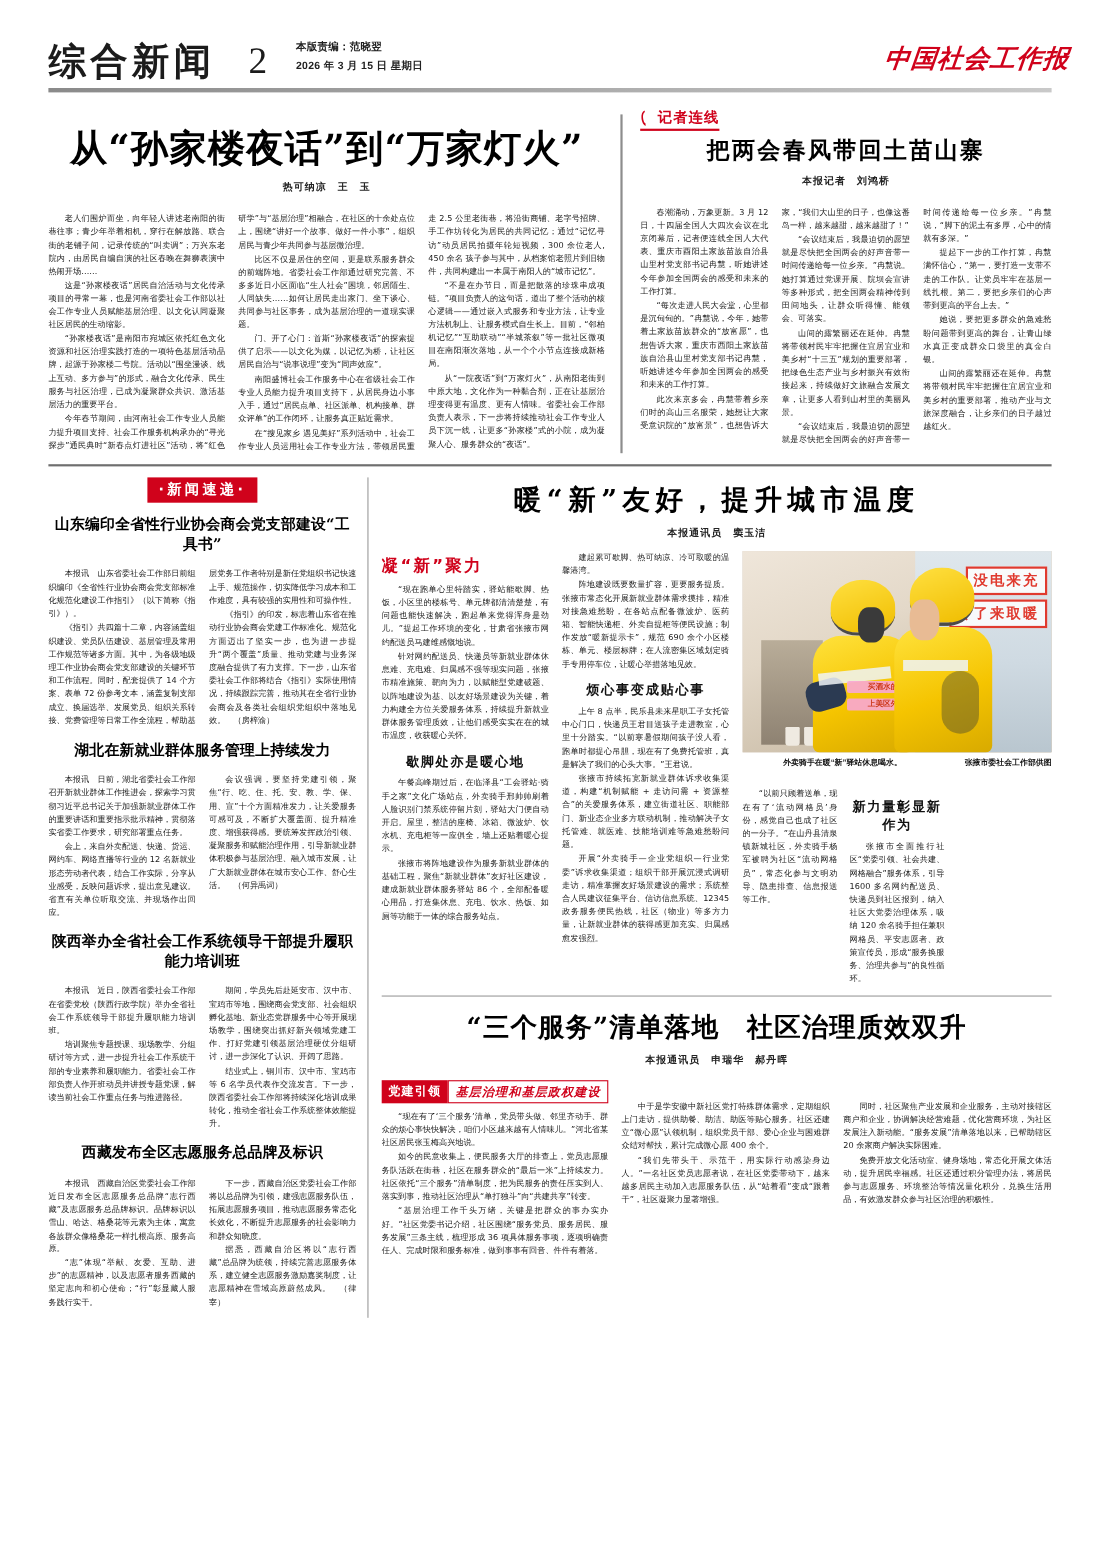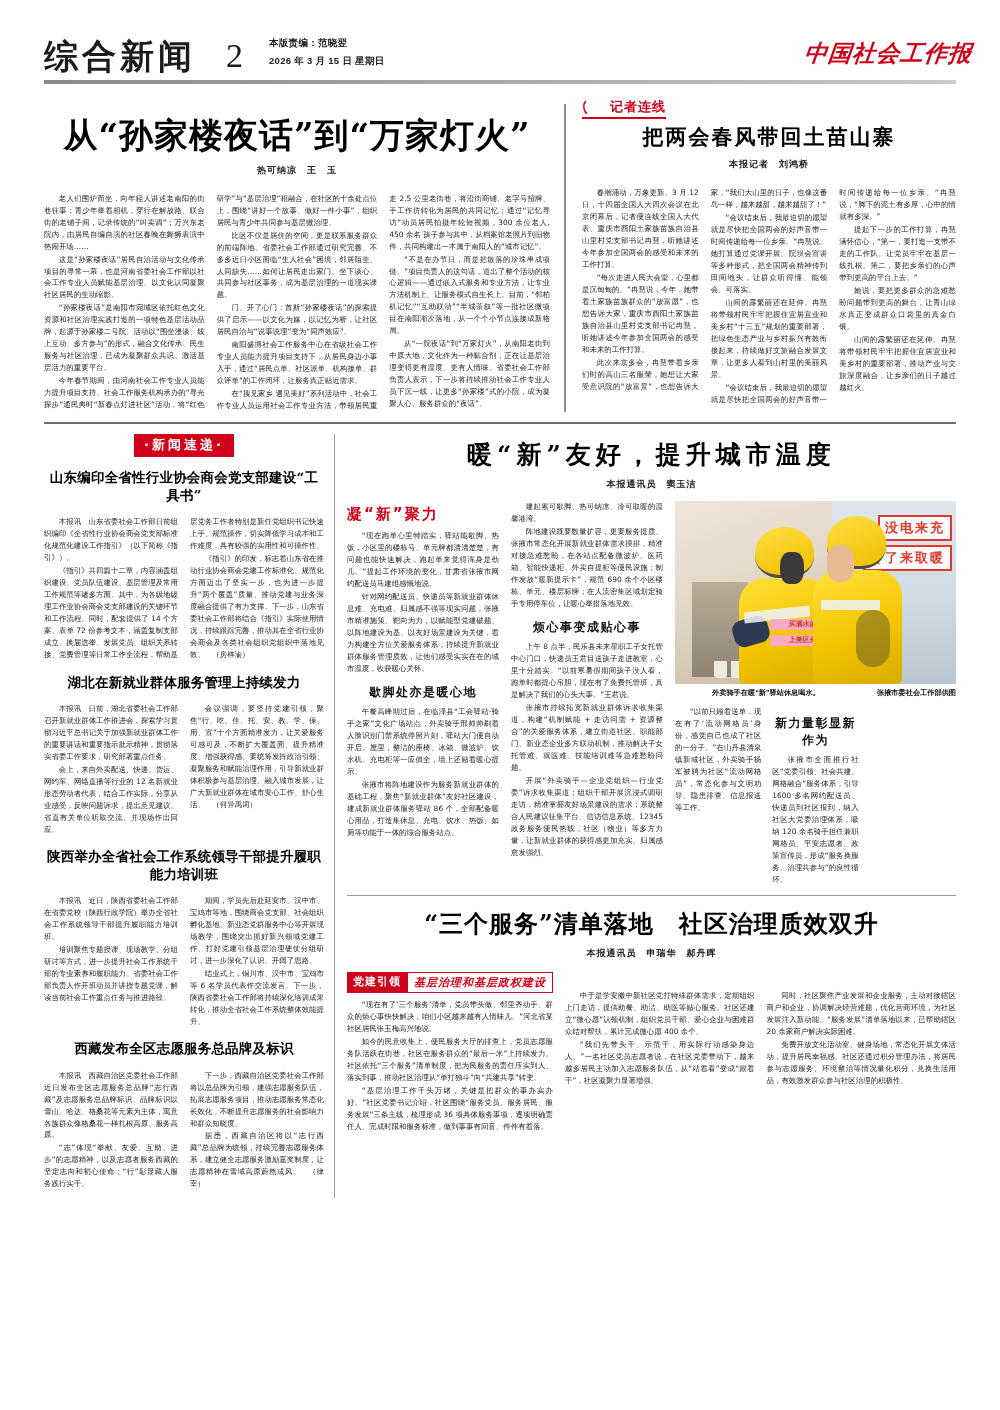--- a/index.html
+++ b/index.html
@@ -41,21 +41,21 @@
   .top-zone{display:flex;padding:0 44px;box-sizing:border-box;margin-top:14px;}
   .top-left{width:520px;padding-right:14px;box-sizing:border-box;}
   .top-div{width:2px;background:#8d8d8d;margin:6px 10px 0 0;}
   .top-right{flex:1;padding-left:6px;box-sizing:border-box;}
 
   .hl-main{font-size:34px;letter-spacing:1px;line-height:1.25;margin-top:16px;}
   .cols3{column-count:3;column-gap:12px;margin-top:16px;}
   .cols2{column-count:2;column-gap:12px;margin-top:12px;}
 
   
-  .hotline{display:flex;align-items:center;gap:15px;border-bottom:2px solid #d0021b;
+  .hotline{display:flex;align-items:center;gap:3px;border-bottom:2px solid #d0021b;
     width:max-content;padding-bottom:1px;margin-bottom:4px;}
   .hotline .lbl{color:#d0021b;font-size:13px;font-weight:700;letter-spacing:1px;
     font-family:"DejaVu Sans",sans-serif;}
   .phone-ico{width:13px;height:15px;color:#d0021b;}
   .hl-mid{font-size:21px;letter-spacing:2px;margin-top:4px;}
 
   
   .mid-zone{display:flex;padding:0 44px;box-sizing:border-box;margin-top:10px;}
   .mid-left{width:290px;padding-right:10px;box-sizing:border-box;}
   .mid-right{flex:1;padding-left:12px;box-sizing:border-box;}
@@ -280,21 +280,21 @@
                 <div class="dark" style="left:48%;bottom:10%;width:34%;height:34%;border-radius:18px;background:#1f2a3d;opacity:.35;"></div>
                 <div class="helm" style="left:20%;top:0%;width:58%;height:30%;"></div>
                 <div class="face" style="left:20%;top:17%;width:26%;height:22%;"></div>
               </div>
             </div>
             <div class="cap-row">
               <span>外卖骑手在暖“新”驿站休息喝水。</span>
               <span>张掖市委社会工作部供图</span>
             </div>
           </div>
-          <div style="display:flex;gap:11px;margin-top:8px;">
+          <div style="display:flex;gap:11px;margin-top:18px;">
             <div style="flex:1;">
               <div class="col-text">
                 <p>“以前只顾着送单，现在有了‘流动网格员’身份，感觉自己也成了社区的一分子。”在山丹县清泉镇新城社区，外卖骑手杨军被聘为社区“流动网格员”，常态化参与文明劝导、隐患排查、信息报送等工作。</p>
               </div>
             </div>
             <div style="flex:1;">
               <div class="sub-blk">新力量彰显新作为</div>
               <div class="col-text">
                 <p>张掖市全面推行社区“党委引领、社会共建、网格融合”服务体系，引导 1600 多名网约配送员、快递员到社区报到，纳入社区大党委治理体系，吸纳 120 余名骑手担任兼职网格员、平安志愿者、政策宣传员，形成“服务换服务、治理共参与”的良性循环。</p>
               </div>

